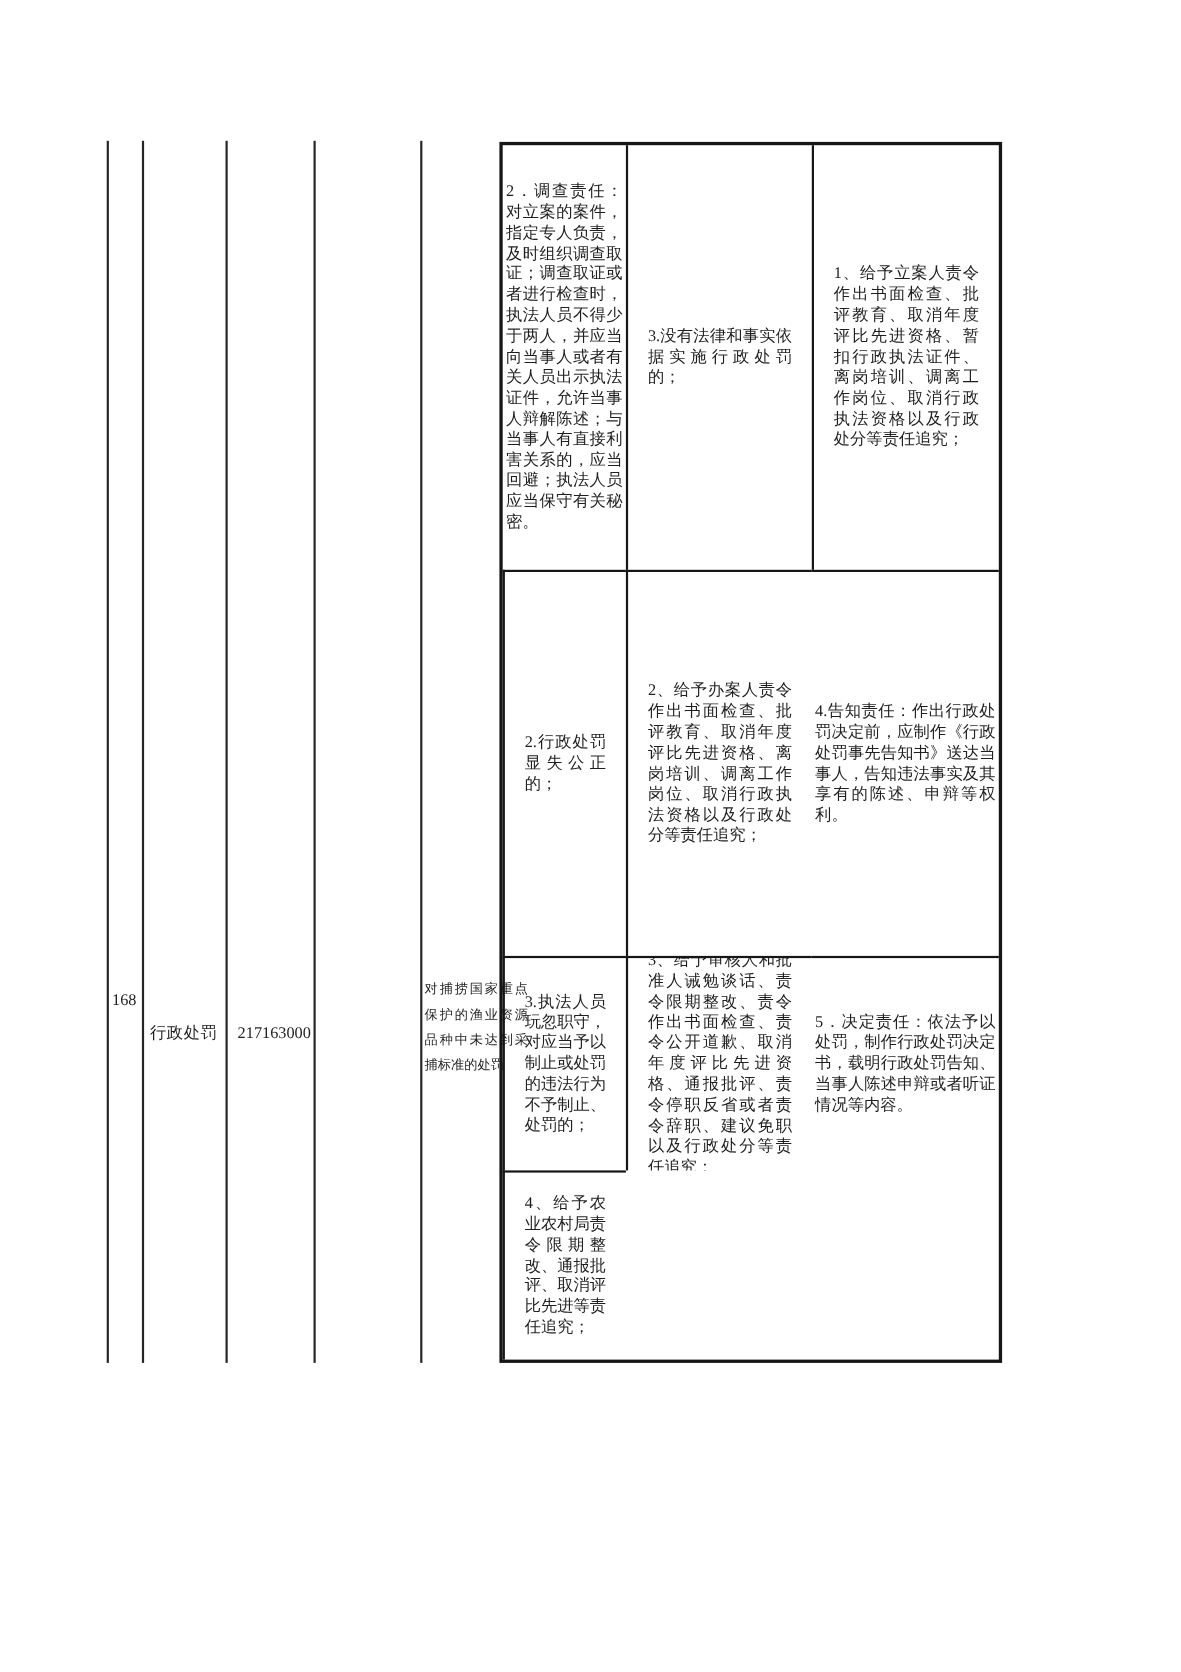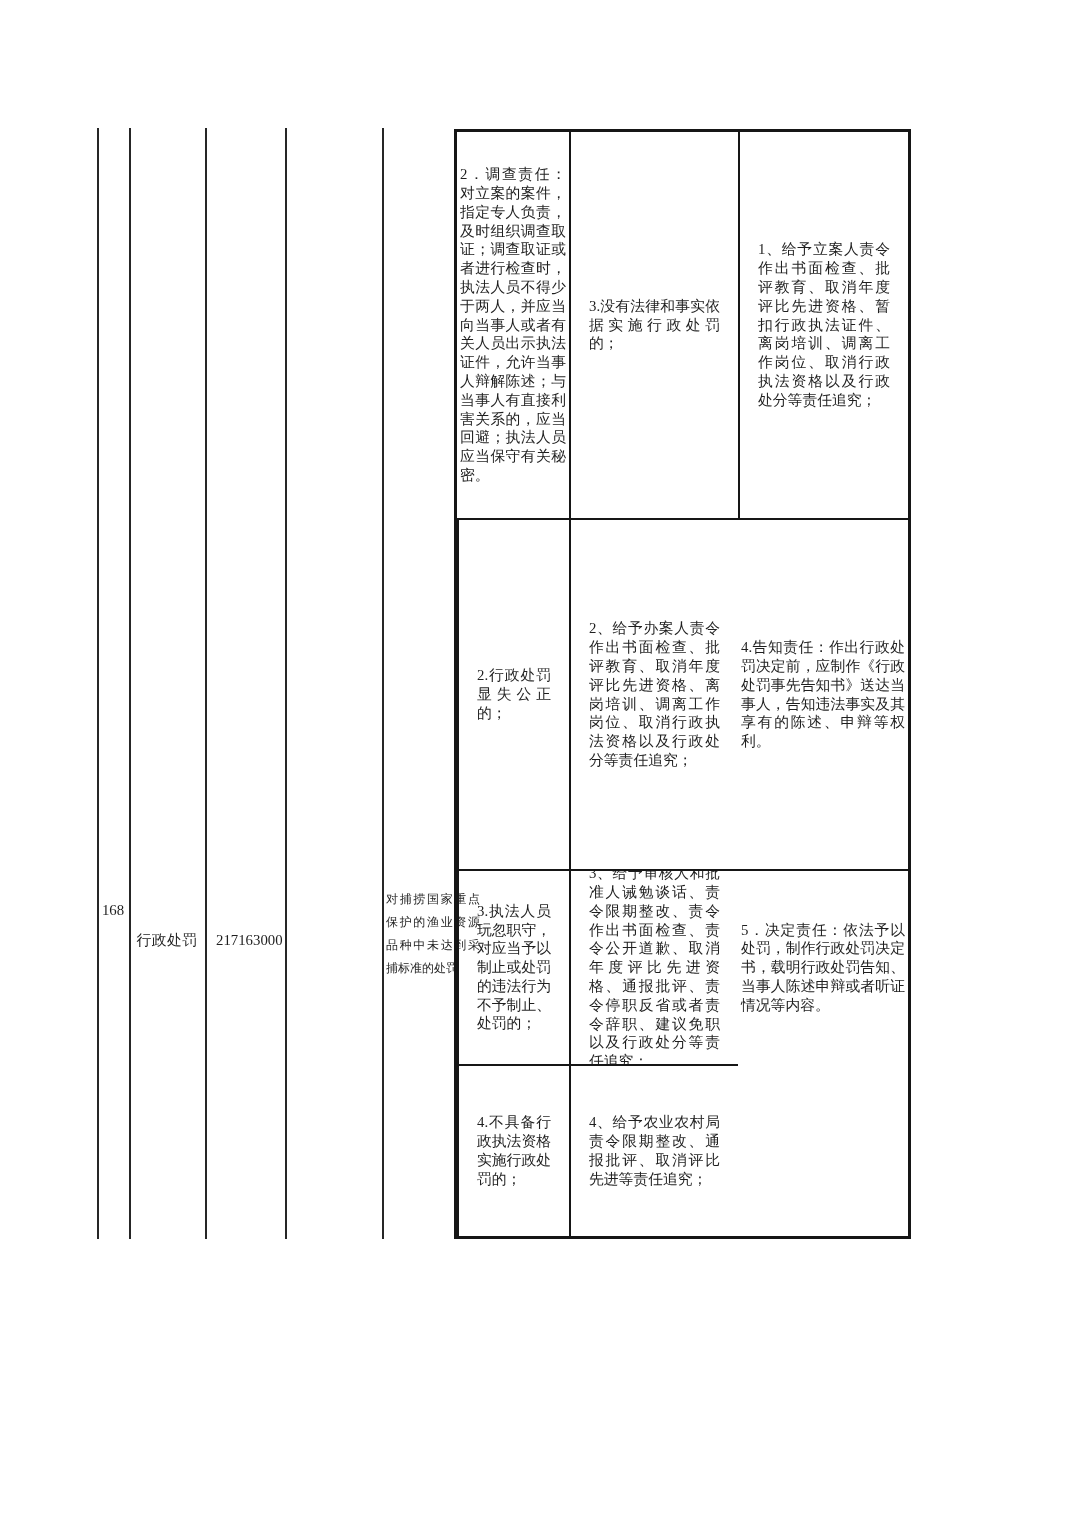--- a/index.html
+++ b/index.html
@@ -103,21 +103,18 @@
     <div class="mcell c2 r3">
       <div class="mtext">3.执法人员玩忽职守，对应当予以制止或处罚的违法行为不予制止、处罚的；</div>
     </div>
     <div class="mcell c3 r3">
       <div class="mtext">3、给予审核人和批准人诫勉谈话、责令限期整改、责令作出书面检查、责令公开道歉、取消年度评比先进资格、通报批评、责令停职反省或者责令辞职、建议免职以及行政处分等责任追究；</div>
     </div>
 
     <div class="mcell c1 r4">
       <div class="mtext">5．决定责任：依法予以处罚，制作行政处罚决定书，载明行政处罚告知、当事人陈述申辩或者听证情况等内容。</div>
     </div>
-    <div class="mcell c2 r4">
-      <div class="mtext">4.不具备行政执法资格实施行政处罚的；</div>
-    </div>
     <div class="mcell c3 r4">
       <div class="mtext">4、给予农业农村局责令限期整改、通报批评、取消评比先进等责任追究；</div>
     </div>
 
   </div>
 </div>
 
 </body></html>

